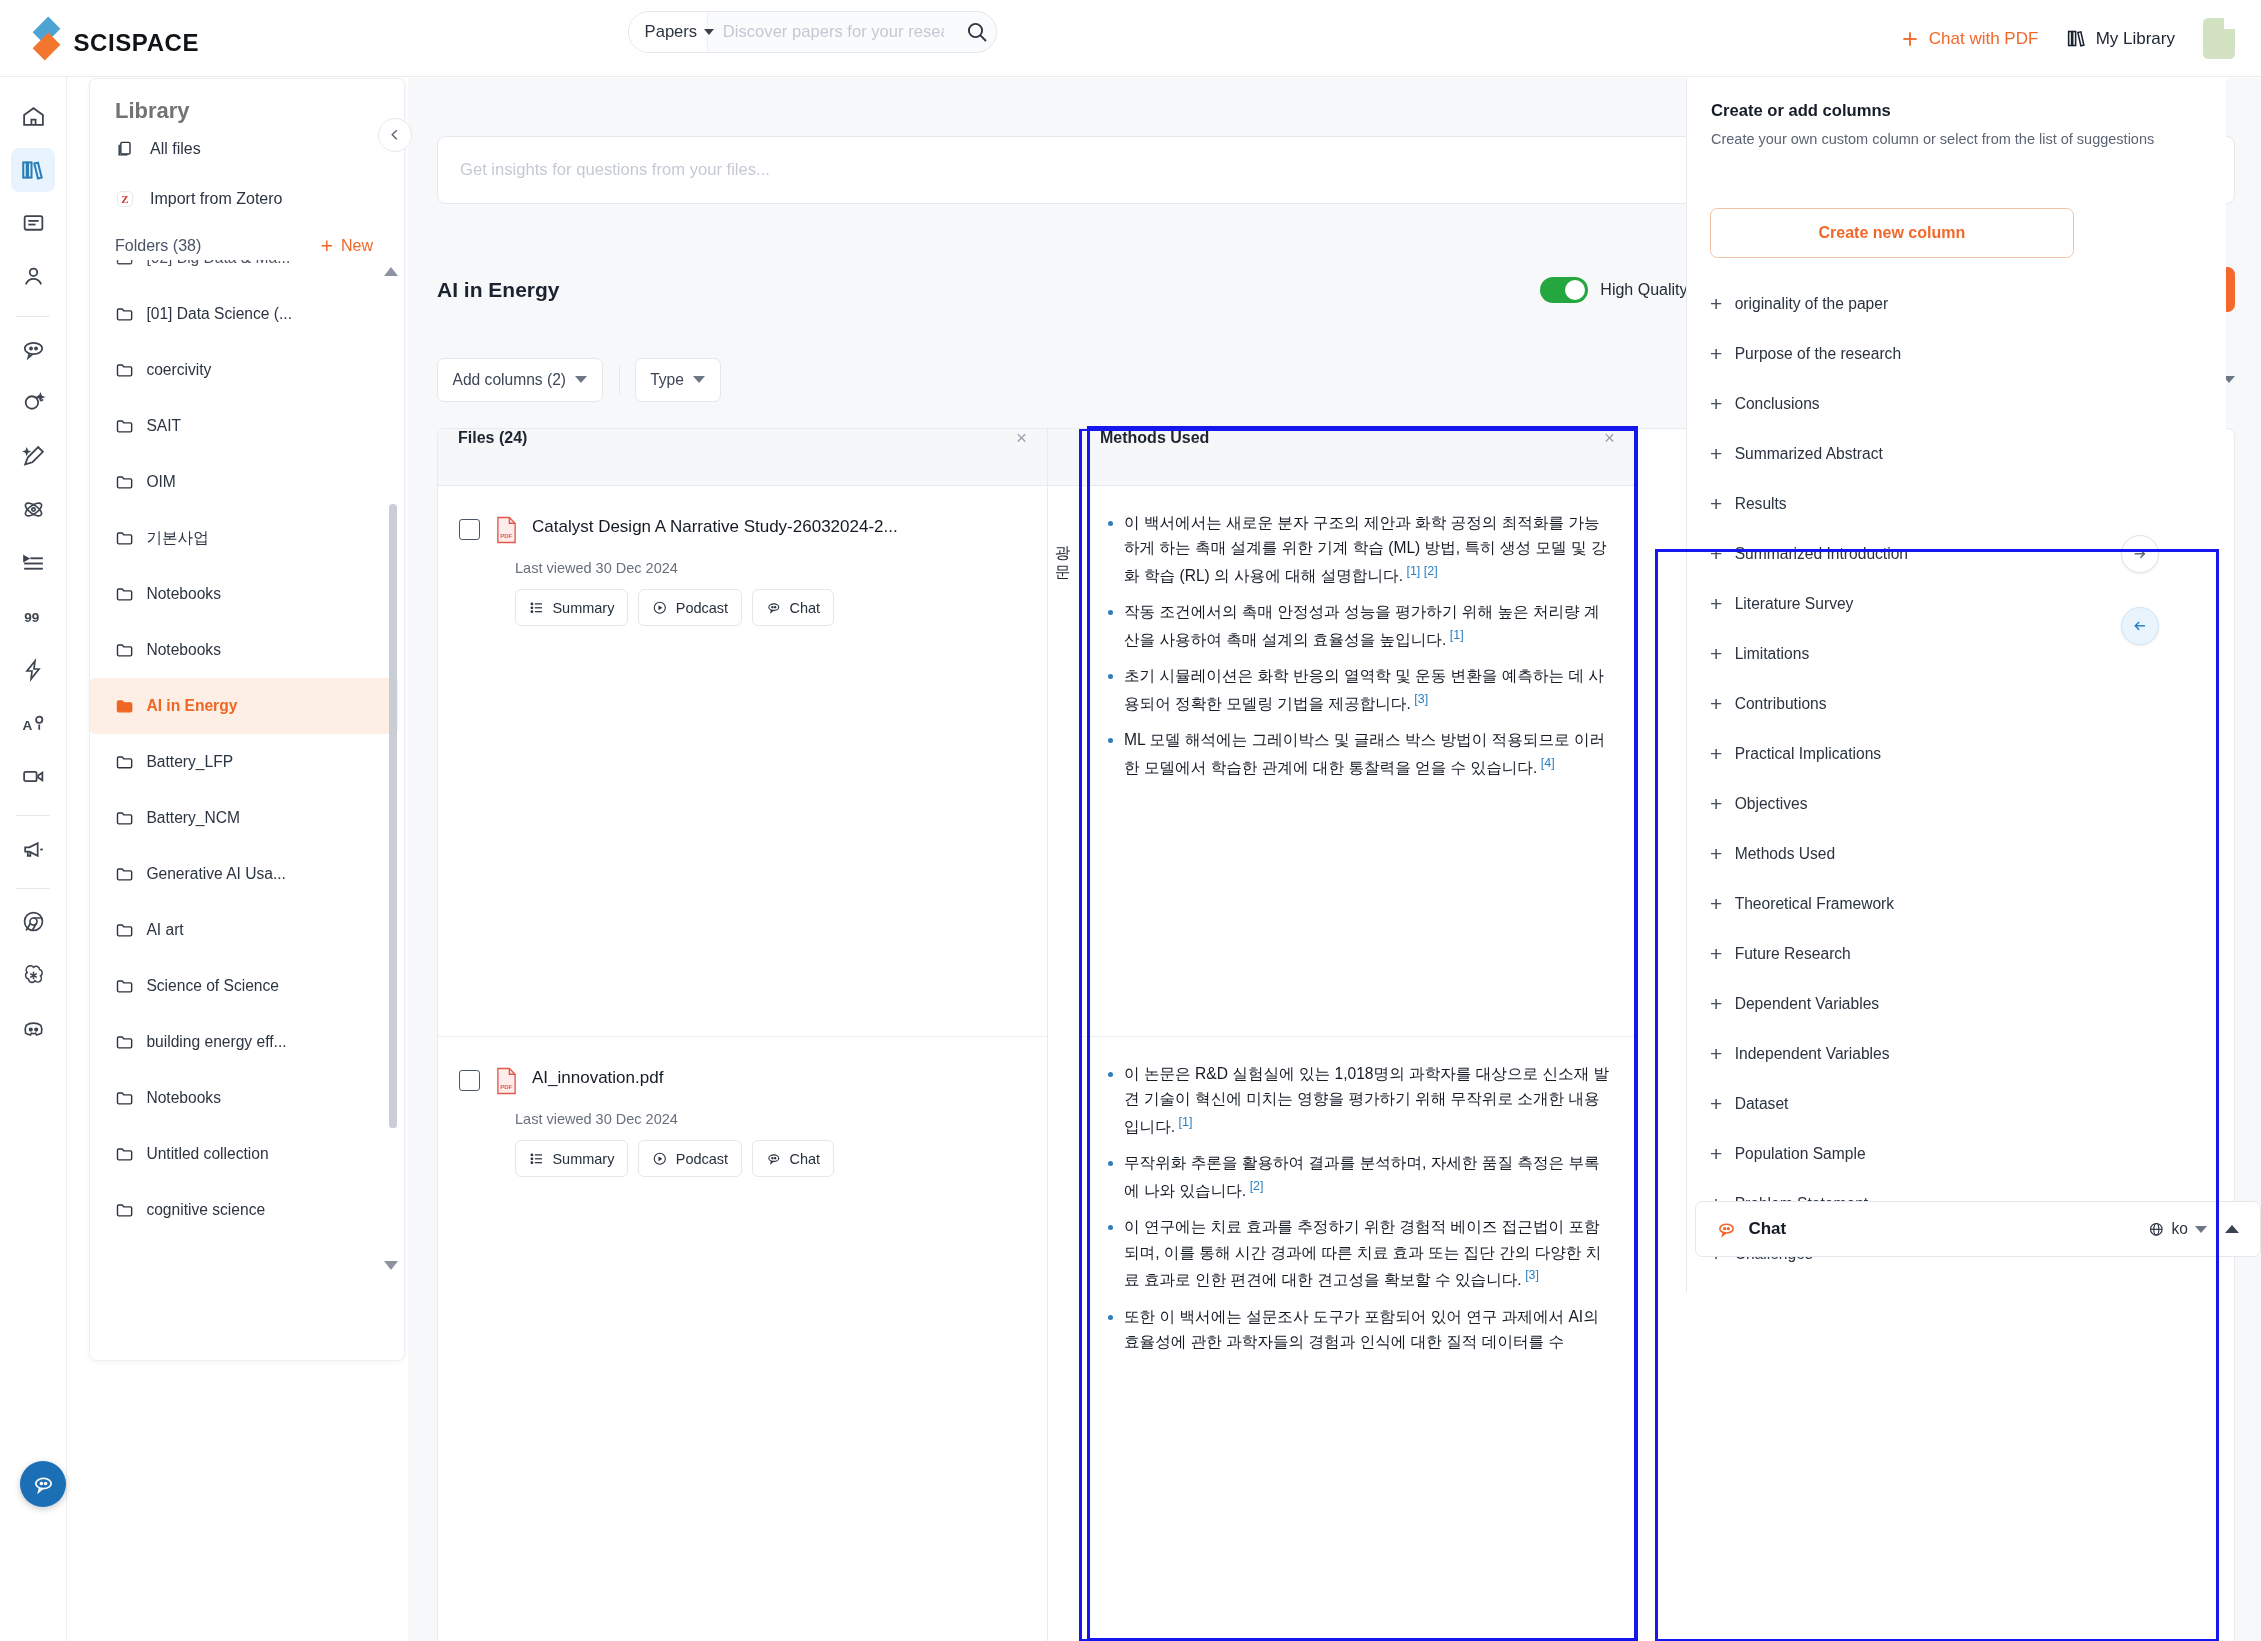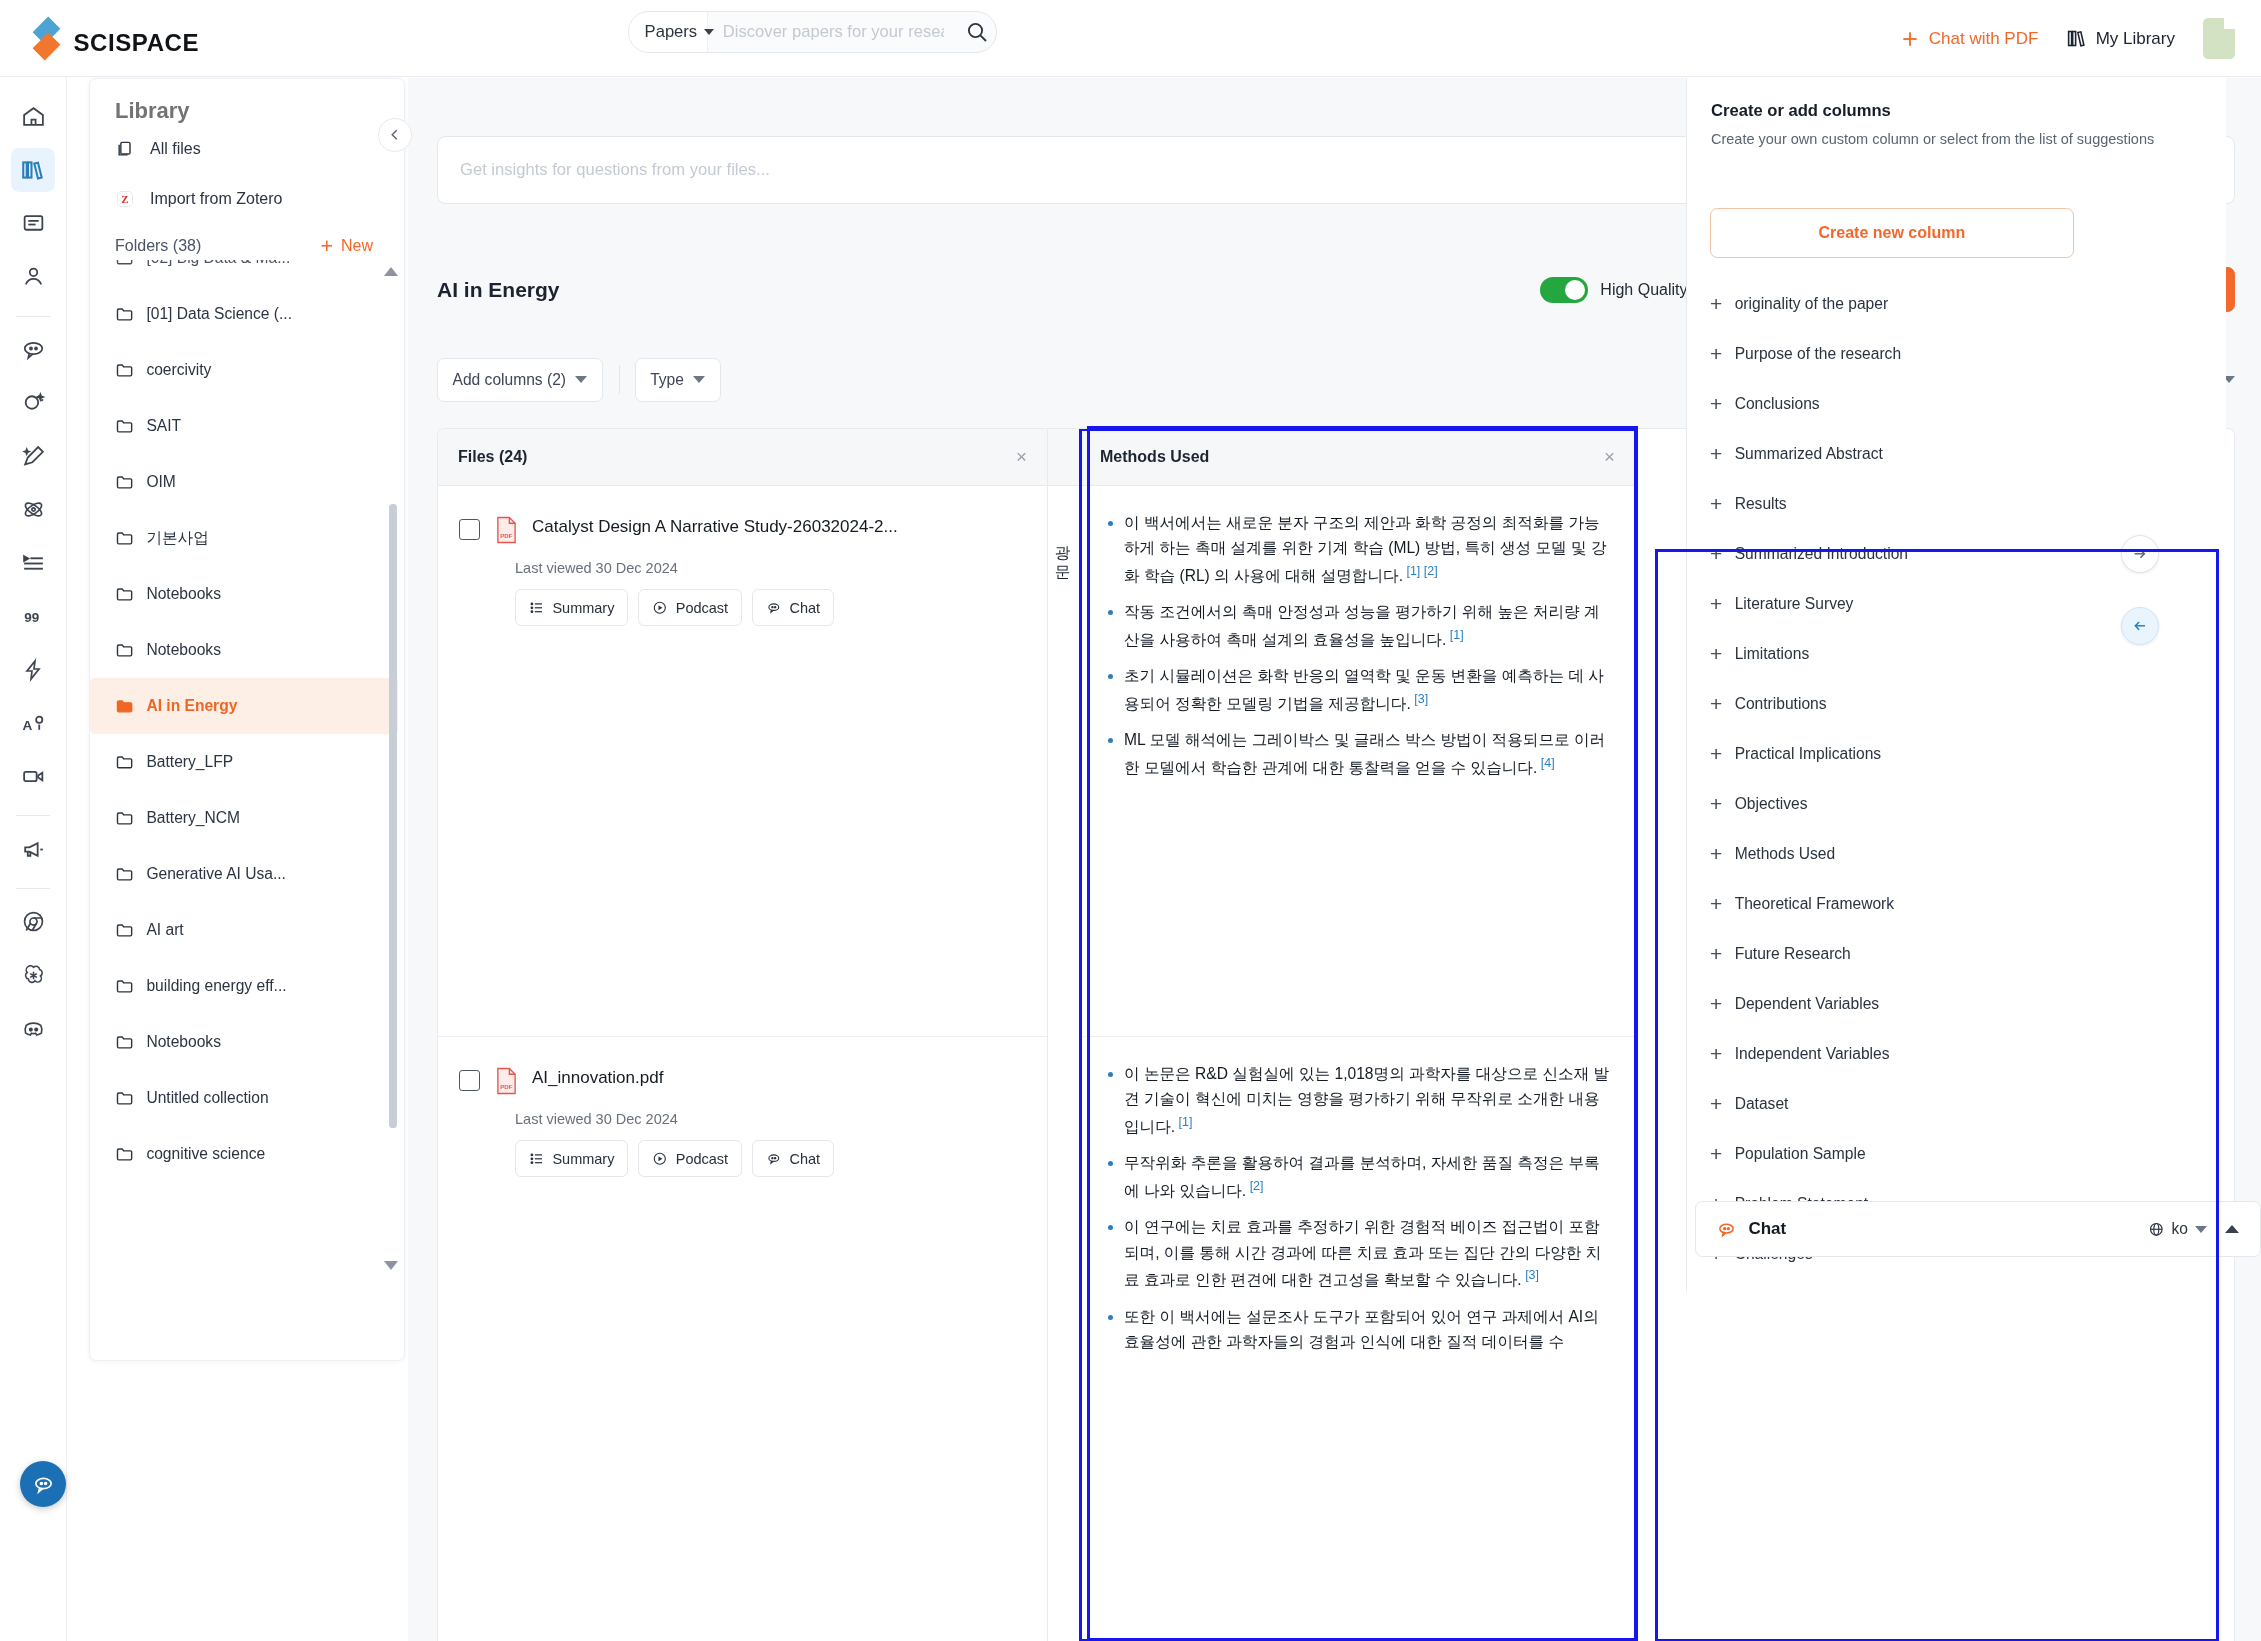--- a/index.html
+++ b/index.html
@@ -152,21 +152,21 @@
   .table {
     position:absolute; left:29px; top:350px; width:1798px; height:1214px;
     background:#fff; border:0.5px solid #e7eaee; border-radius:7.3px 7.3px 0 0; overflow:hidden;
     display:flex;
   }
   .col { height:100%; border-right:0.5px solid #e7eaee; }
   .col-files { width:610px; }
   .col-narrow { width:32px; background:#fff; }
   .col-head {
     height:57px; background:#f6f7f9; border-bottom:0.5px solid #e7eaee;
-    display:flex; align-items:center; justify-content:space-between;
+    display:flex; justify-content:space-between;
     padding:0 20px; font-size:16px; font-weight:700; color:#1d2531;
   }
   .xmark { font-size:18.7px; color:#97a0ad; cursor:pointer; line-height:1; font-weight:400; }
   .frow { border-bottom:0.5px solid #edeff2; padding:30px 21px 23px 21px; }
   .frow-top { display:flex; align-items:flex-start; gap:14.5px; }
   .cbx { width:21px; height:21px; border:1.6px solid #4c5562; border-radius:3.1px; margin-top:3.1px; cursor:pointer; flex:none; }
   .pdf-ico { width:23px; height:28px; flex:none; }
   .fname { font-size:17px; color:#141b25; line-height:1.25; }
   .fmeta { font-size:14.5px; color:#68707e; margin:15.6px 0 0 56px; }
   .fbtns { display:flex; gap:10.4px; margin:13.5px 0 0 56px; }
@@ -498,20 +498,26 @@
           <svg width="20" height="20" viewBox="0 0 24 24" fill="none" stroke="#2b3442" stroke-width="1.7">
             <path d="M3 7.5a1.5 1.5 0 0 1 1.5-1.5h4l2 2.2h8A1.5 1.5 0 0 1 20 9.7v7.8a1.5 1.5 0 0 1-1.5 1.5h-14A1.5 1.5 0 0 1 3 17.5z"></path>
           </svg>
           <span>Generative AI Usa...</span>
         </div>
         <div class="folder-item">
           <svg width="20" height="20" viewBox="0 0 24 24" fill="none" stroke="#2b3442" stroke-width="1.7">
             <path d="M3 7.5a1.5 1.5 0 0 1 1.5-1.5h4l2 2.2h8A1.5 1.5 0 0 1 20 9.7v7.8a1.5 1.5 0 0 1-1.5 1.5h-14A1.5 1.5 0 0 1 3 17.5z"></path>
           </svg>
           <span>AI art</span>
+        </div>
+        <div class="folder-item">
+          <svg width="20" height="20" viewBox="0 0 24 24" fill="none" stroke="#2b3442" stroke-width="1.7">
+            <path d="M3 7.5a1.5 1.5 0 0 1 1.5-1.5h4l2 2.2h8A1.5 1.5 0 0 1 20 9.7v7.8a1.5 1.5 0 0 1-1.5 1.5h-14A1.5 1.5 0 0 1 3 17.5z"></path>
+          </svg>
+          <span>Science of Science</span>
         </div>
         <div class="folder-item">
           <svg width="20" height="20" viewBox="0 0 24 24" fill="none" stroke="#2b3442" stroke-width="1.7">
             <path d="M3 7.5a1.5 1.5 0 0 1 1.5-1.5h4l2 2.2h8A1.5 1.5 0 0 1 20 9.7v7.8a1.5 1.5 0 0 1-1.5 1.5h-14A1.5 1.5 0 0 1 3 17.5z"></path>
           </svg>
           <span>building energy eff...</span>
         </div>
         <div class="folder-item">
           <svg width="20" height="20" viewBox="0 0 24 24" fill="none" stroke="#2b3442" stroke-width="1.7">
             <path d="M3 7.5a1.5 1.5 0 0 1 1.5-1.5h4l2 2.2h8A1.5 1.5 0 0 1 20 9.7v7.8a1.5 1.5 0 0 1-1.5 1.5h-14A1.5 1.5 0 0 1 3 17.5z"></path>

